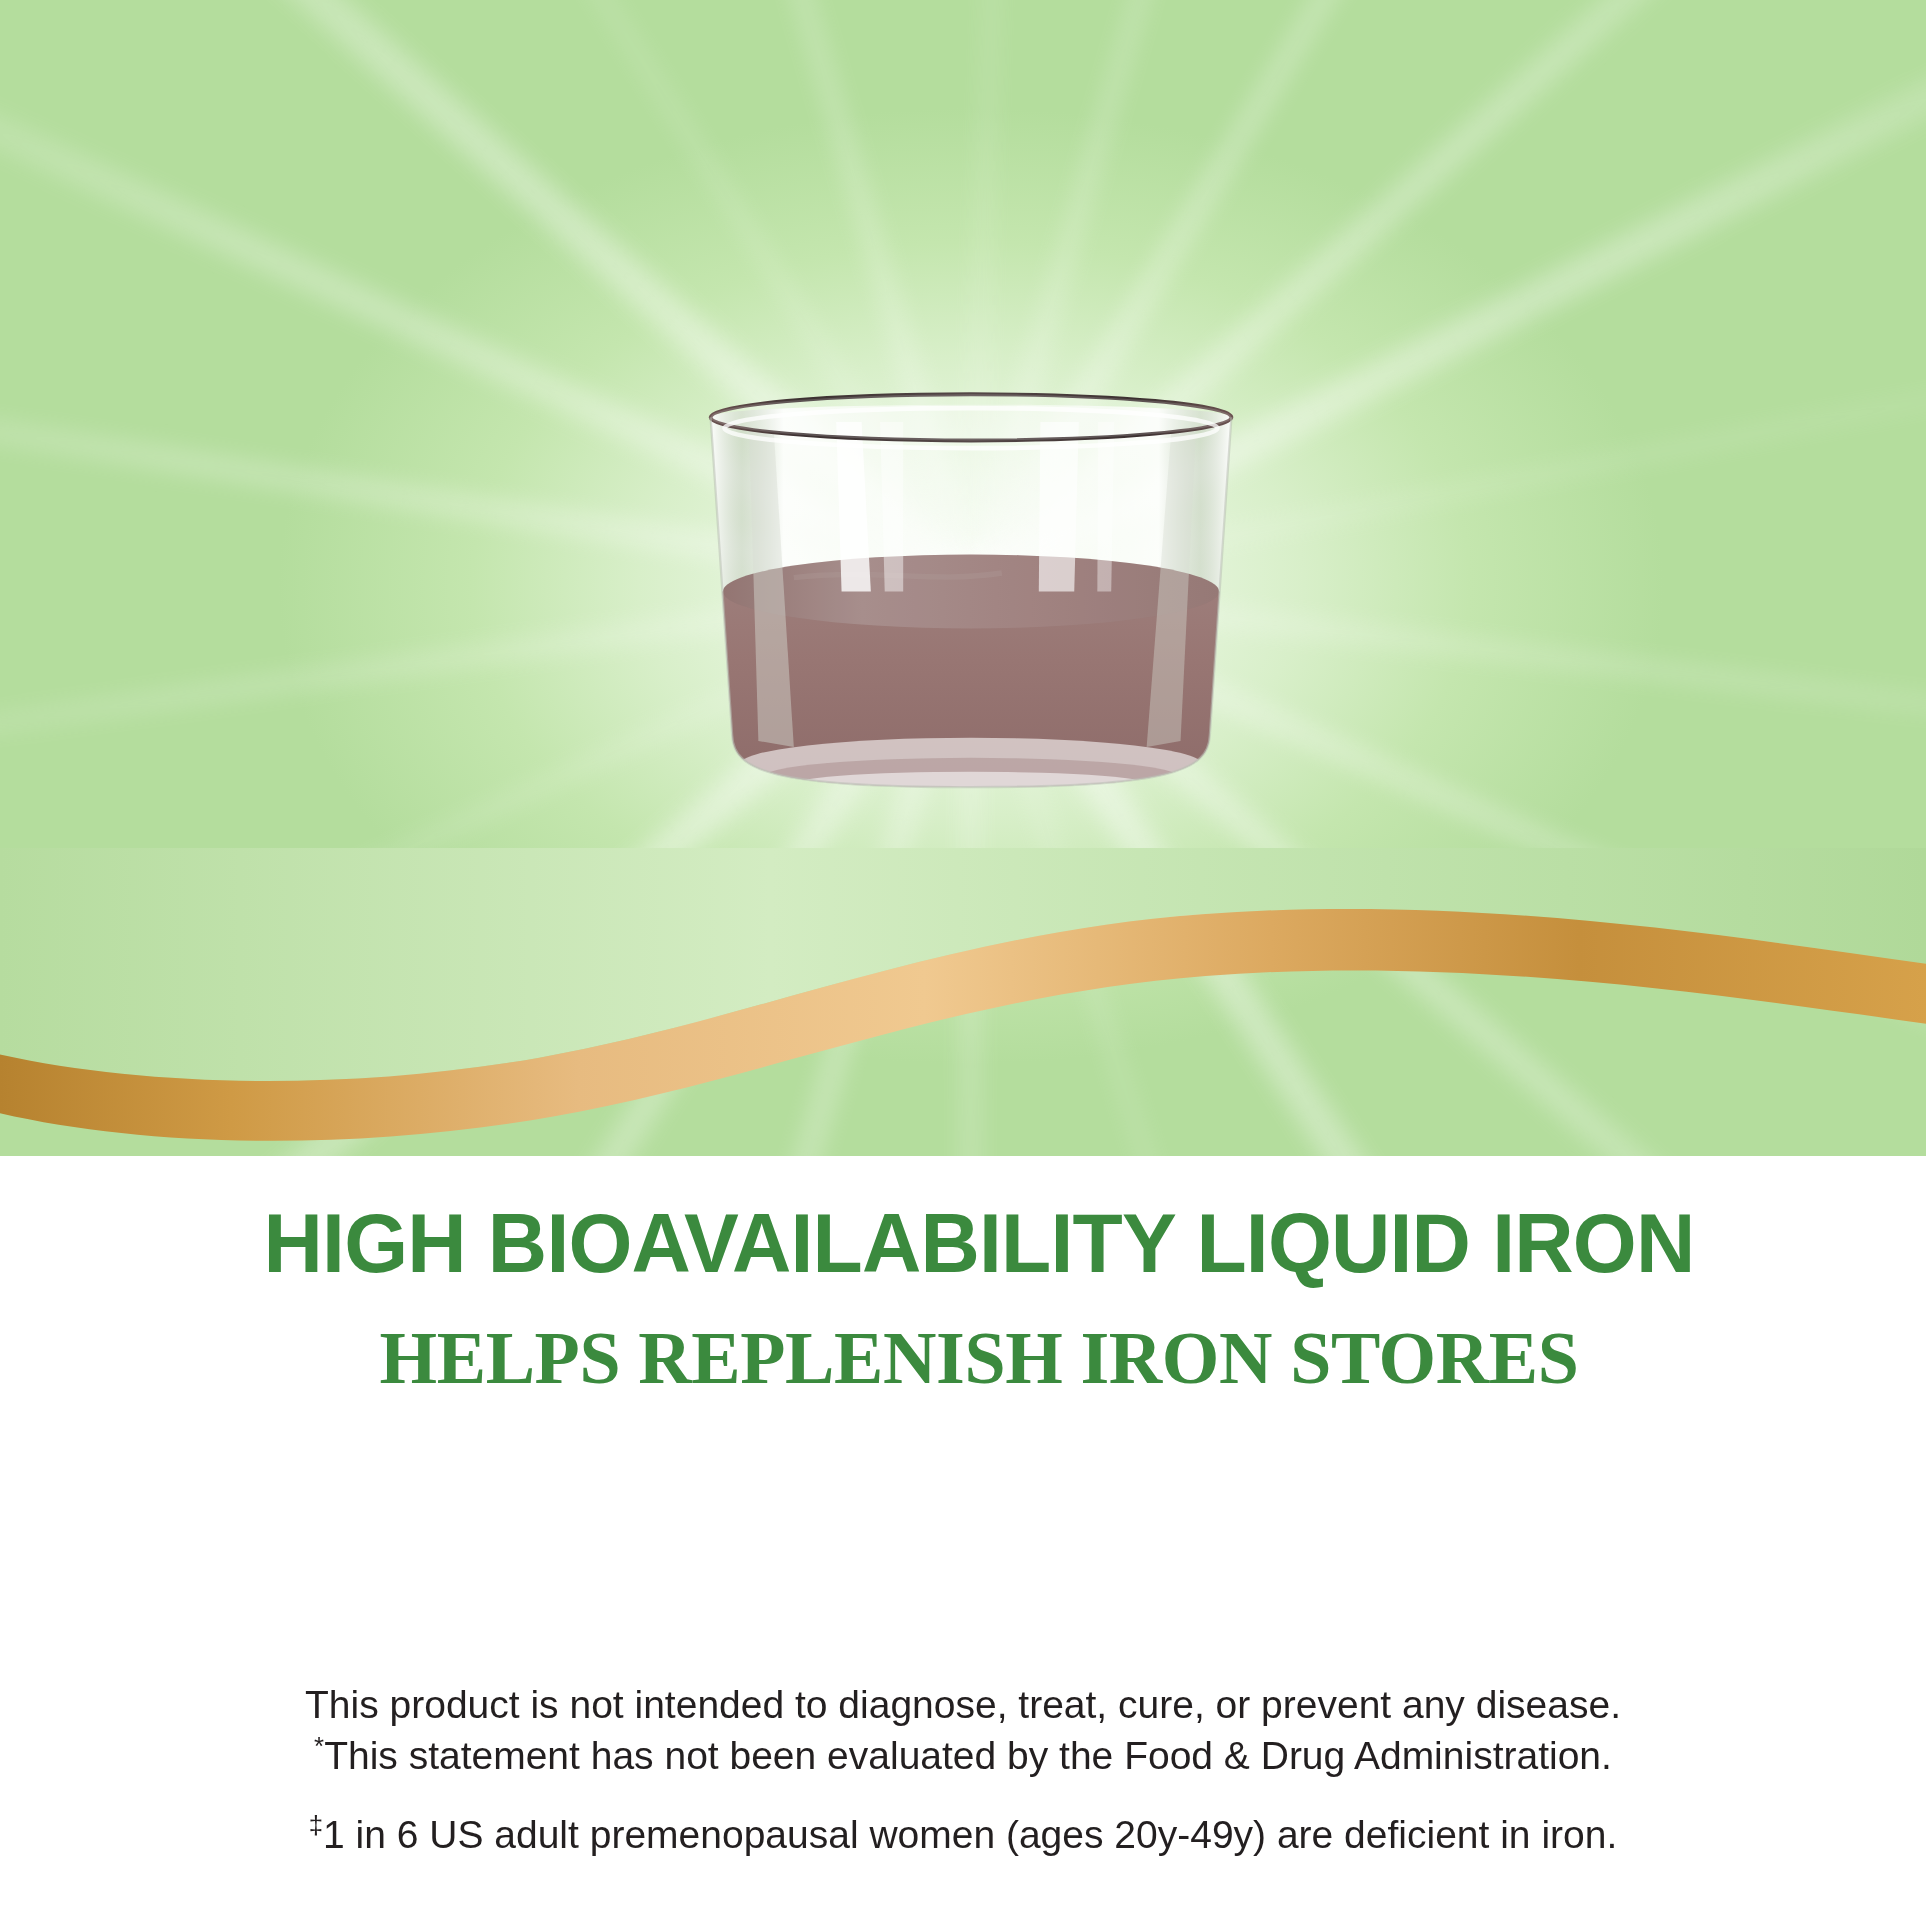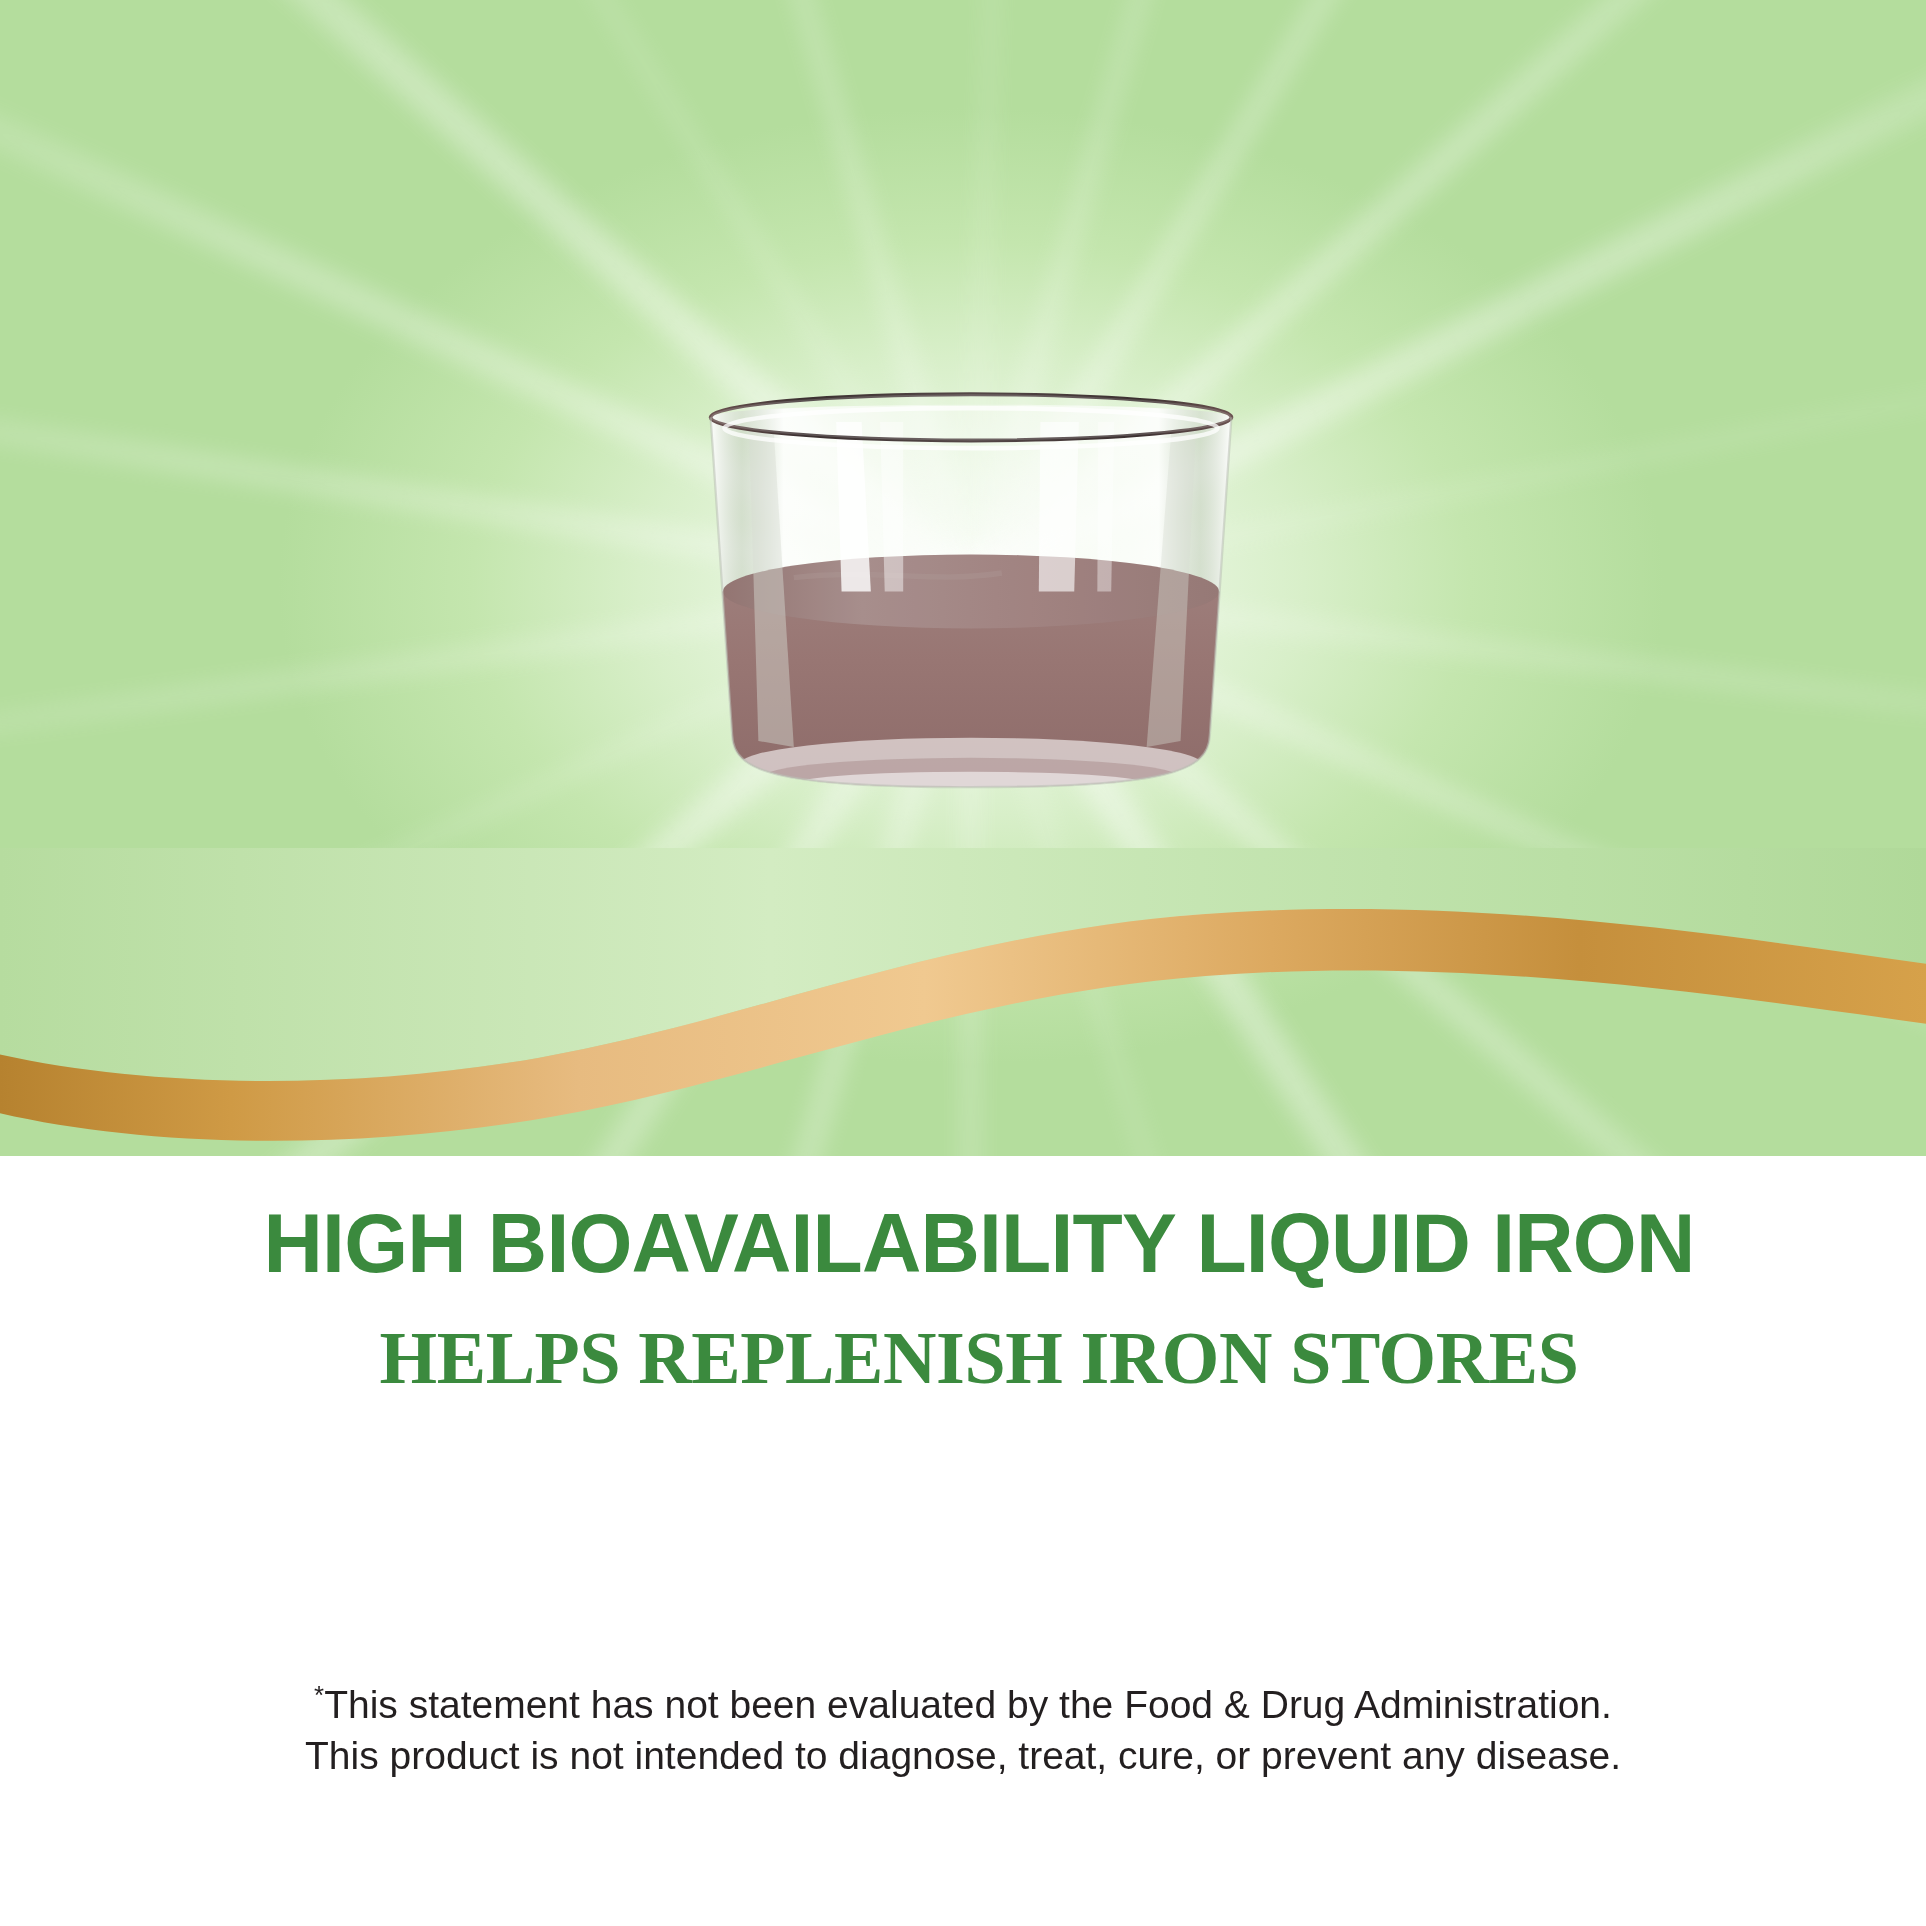--- a/index.html
+++ b/index.html
@@ -280,19 +280,20 @@
   <div class="copy">
 
     <div class="headline">HIGH BIOAVAILABILITY LIQUID IRON</div>
 
     <div class="subhead">
       <span class="ln">HELPS REPLENISH IRON STORES</span>
     </div>
   </div>
 
   <div class="disclaimer">
+    <span class="line">This product is not intended to diagnose, treat, cure, or prevent any disease.</span>
     <span class="line"><sup>*</sup><span>This statement has not been evaluated by the Food &amp; Drug Administration.</span></span>
-    <span class="line">This product is not intended to diagnose, treat, cure, or prevent any disease.</span>
     <span class="gap"></span>
+    <span class="line"><sup>‡</sup><span>1 in 6 US adult premenopausal women (ages 20y-49y) are deficient in iron.</span></span>
   </div>
 
 </div>
 
 
 </body></html>

